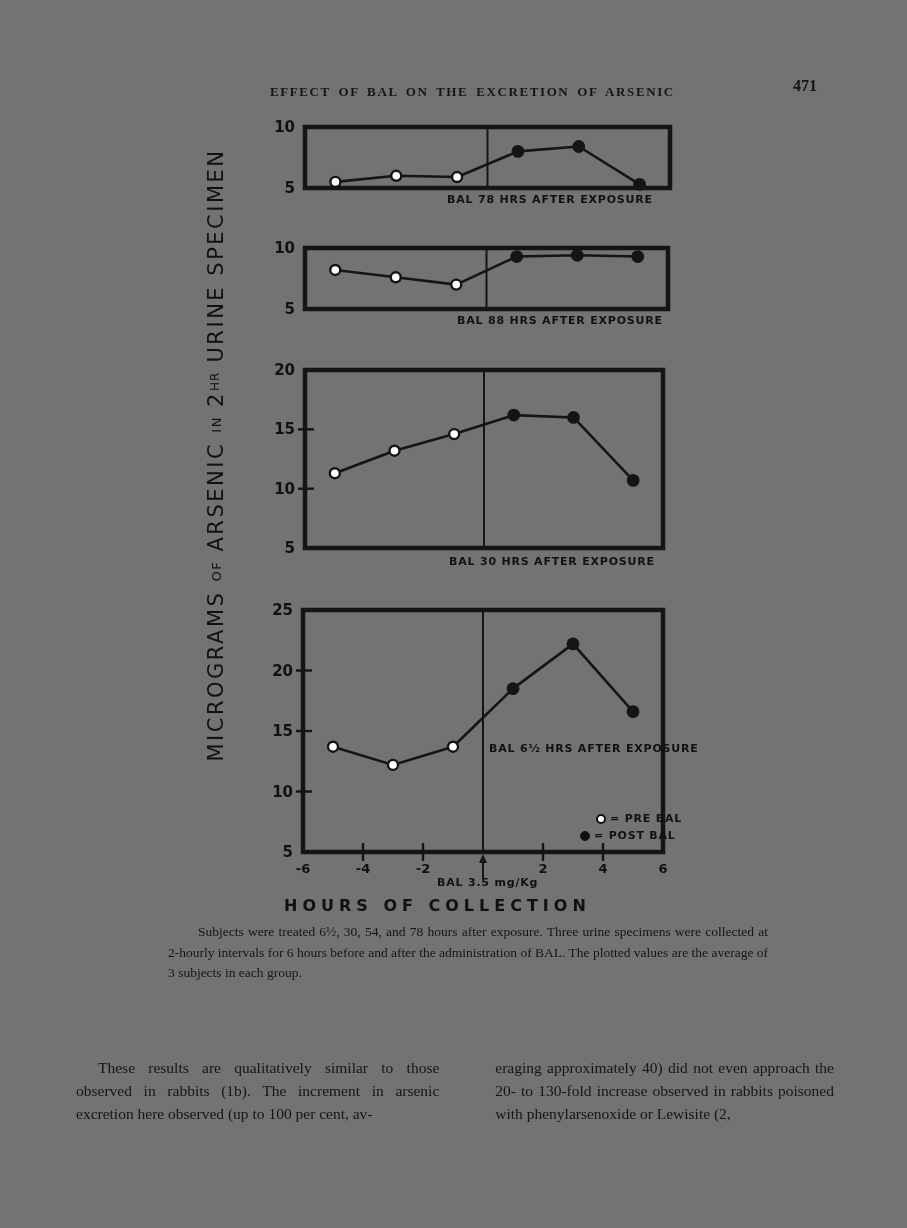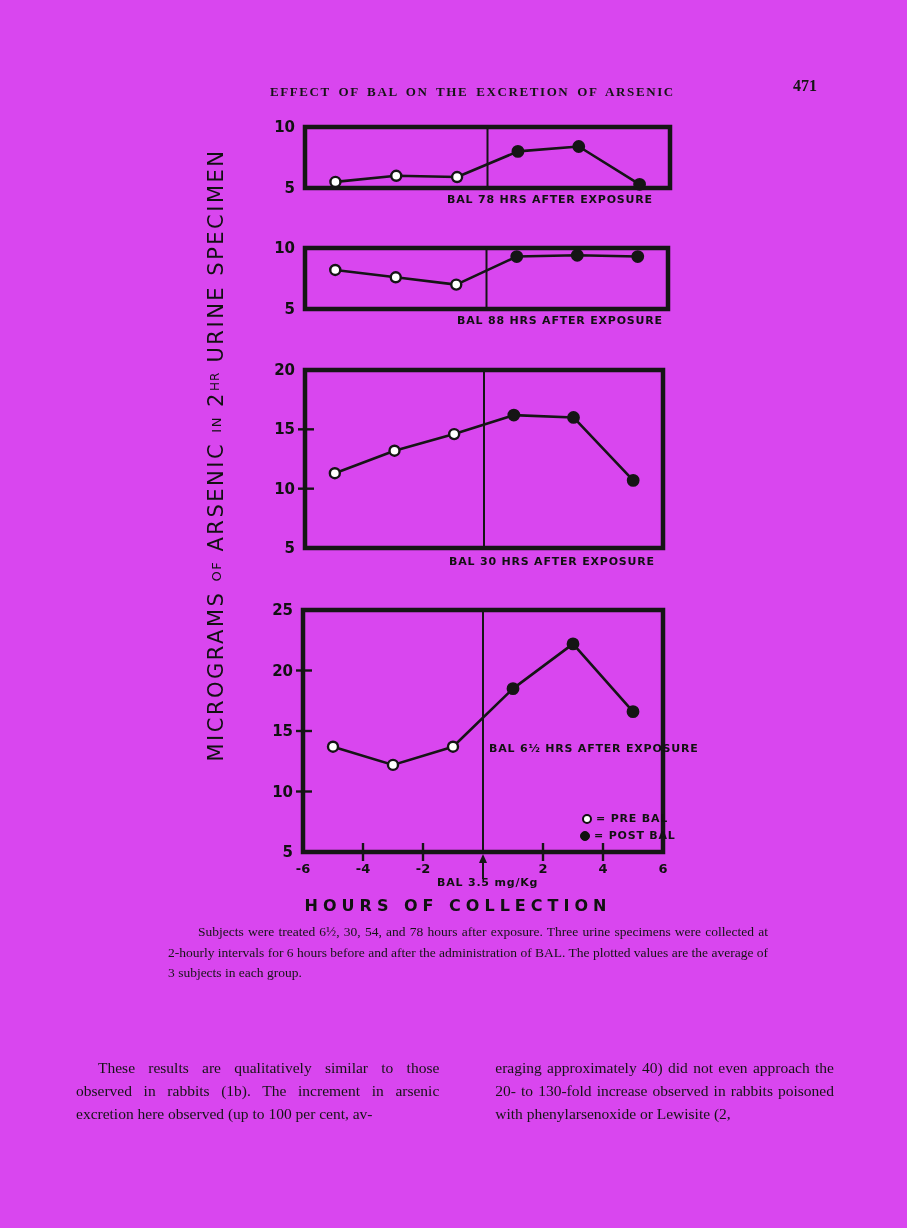--- a/index.html
+++ b/index.html
@@ -1,19 +1,19 @@
 <!DOCTYPE html>
 <html><head>
 <meta charset="utf-8">
 <style>
   * { margin:0; padding:0; box-sizing:border-box; }
   html,body { background:#e8e8e8; }
   .page {
     position:relative; width:907px; height:1228px; margin:0 auto;
-    background:#d946ef; color:#151515; overflow:hidden;
+    background:#737373; color:#151515; overflow:hidden;
     font-family:"Liberation Serif", serif;
   }
   .abs { position:absolute; }
   .running-head {
     font-family:"Liberation Serif", serif; font-weight:bold;
     font-size:13px; letter-spacing:1.6px; word-spacing:3px;
   }
   .page-num { font-family:"Liberation Serif", serif; font-weight:bold; font-size:16px; }
   .ylabel {
     left:216px; top:455px; transform:translate(-50%,-50%) rotate(-90deg);
@@ -25,21 +25,21 @@
   .hand {
     font-family:"DejaVu Sans", sans-serif; font-weight:600;
     font-size:11px; letter-spacing:0.8px; color:#111; white-space:nowrap;
   }
   .chart-title3 { font-size:11px; }
   .legend-row { display:flex; align-items:center; gap:4px; }
   .marker { display:inline-block; width:10px; height:10px; border-radius:50%; }
   .marker.open { border:2.2px solid #111; background:#fff; }
   .marker.filled { background:#111; border:1px solid #111; }
   .hours-label {
-    left:268px; top:896px; width:380px; text-align:center;
+    left:284px; top:896px; width:380px; 
     font-family:"DejaVu Sans", sans-serif; font-weight:600;
     font-size:16px; letter-spacing:5px; color:#111; white-space:nowrap;
   }
   .caption { left:168px; top:922px; width:600px; font-size:13.5px; line-height:20.5px; text-align:justify; }
   .caption .heading { font-variant-caps:small-caps; text-indent:30px; margin-bottom:5px; }
   .caption .detail { text-indent:30px; }
   .columns { left:76px; top:1056px; width:758px; display:flex; gap:16px; }
   .col { font-size:15.5px; line-height:23px; text-align:justify; }
   .col.left  { width:384px; text-indent:22px; }
   .col.right { width:358px;margin-left:40px; }
@@ -144,21 +144,21 @@
         <circle cx="315" cy="42.88000000000001" r="5.2" fill="#151515" stroke="#151515" stroke-width="2.4"></circle>
         <circle cx="375" cy="110.63999999999999" r="5.2" fill="#151515" stroke="#151515" stroke-width="2.4"></circle>
       </svg>
   </div>
 
   <div class="abs hand" style="left:447px; top:193px;">BAL 78 HRS AFTER EXPOSURE</div>
   <div class="abs hand" style="left:457px; top:314px;">BAL 88 HRS AFTER EXPOSURE</div>
   <div class="abs hand" style="left:449px; top:555px;">BAL 30 HRS AFTER EXPOSURE</div>
   <div class="abs hand chart-title3" style="left:489px; top:742px;">BAL 6½ HRS AFTER EXPOSURE</div>
 
-  <div class="abs hand legend-row" style="left:582px; top:812px; font-size:11px;justify-content:space-between;">
+  <div class="abs hand legend-row" style="left:596px; top:812px; font-size:11px;justify-content:space-between;">
     <span class="marker open"></span>
     <span>= PRE BAL</span>
   </div>
   <div class="abs hand legend-row" style="left:580px; top:829px; font-size:11px;">
     <span class="marker filled"></span>
     <span>= POST BAL</span>
   </div>
 
   <div class="abs hand" style="left:437px; top:876px; font-size:11px;">BAL 3.5 mg/Kg</div>
 

